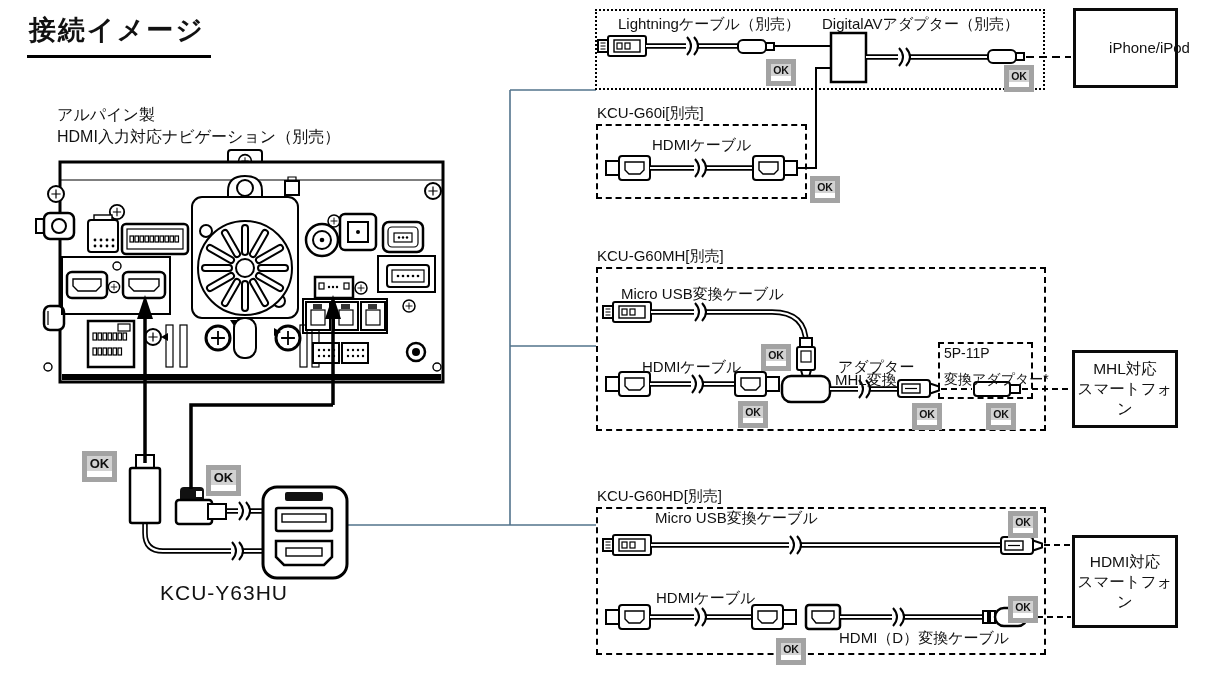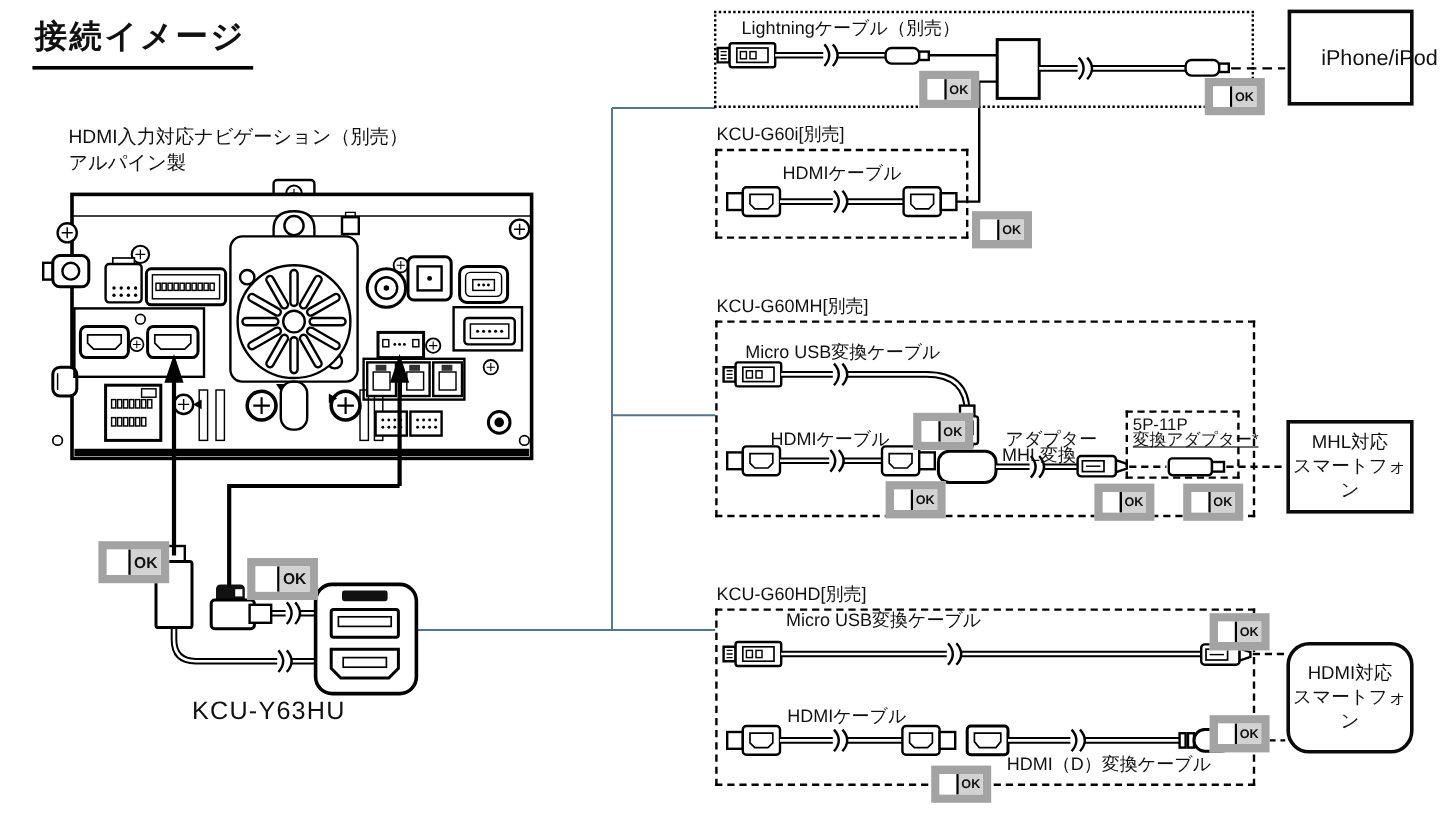--- a/index.html
+++ b/index.html
@@ -23,21 +23,21 @@
   .lbl{position:absolute;font-size:15px;white-space:nowrap;line-height:17px;}
   .title{position:absolute;left:27px;top:12px;font-size:27px;font-weight:bold;
          letter-spacing:2px;padding:0 6px 7px 2px;border-bottom:3.5px solid #000;}
   .navlbl{position:absolute;left:57px;top:104px;font-size:16px;line-height:22px;}
   .model{position:absolute;left:160px;top:581px;font-size:21px;letter-spacing:1px;}
   .box-dotted{position:absolute;border:2.5px dotted #000;box-sizing:border-box;}
   .box-dashed{position:absolute;border:2.3px dashed #000;box-sizing:border-box;}
   .device{position:absolute;border:3px solid #0a0a0a;box-sizing:border-box;background:#fff;
           display:flex;flex-direction:column;align-items:center;justify-content:center;
           font-size:15.5px;line-height:20px;text-align:center;}
-  .ok{position:absolute;display:flex;height:17px;border:7px solid #a3a3a3;background:#fff;}
+  .ok{position:absolute;display:flex;height:17px;border:5px solid #a3a3a3;background:#fff;flex-direction:column;}
   .ok .s1{width:14px;background:#fff;border-right:2px solid #000;}
   .ok .s2{width:20px;background:#d2d2d2;display:flex;align-items:center;justify-content:center;
           font-size:10.5px;font-weight:bold;letter-spacing:0;}
   .ok-lg{height:21px;}
   .ok-lg .s1{width:18px;}
   .ok-lg .s2{width:25px;font-size:13px;}
   .sm{font-size:14px;text-align:center;}
 </style>
 </head>
 <body>
@@ -363,53 +363,54 @@
       <path d="M1037,617 H1071" class="dash2"></path>
     </g>
   </svg>
 
   <div class="box-dotted" style="left:595px;top:9px;width:450px;height:81px;"></div>
   <div class="box-dashed" style="left:596px;top:124px;width:211px;height:75px;"></div>
   <div class="box-dashed" style="left:596px;top:267px;width:450px;height:164px;"></div>
   <div class="box-dashed" style="left:938px;top:342px;width:95px;height:57px;"></div>
   <div class="box-dashed" style="left:596px;top:507px;width:450px;height:148px;"></div>
 
-  <div class="device" style="left:1073px;top:8px;width:105px;height:80px;font-size:18px;padding-left:48px;">
+  <div class="device" style="left:1073px;top:8px;width:105px;height:80px;font-size:15px;padding-left:48px;">
     <span>iPhone/iPod</span>
   </div>
   <div class="device" style="left:1072px;top:350px;width:106px;height:78px;">
     <span>MHL対応</span>
     <span>スマートフォン</span>
   </div>
-  <div class="device" style="left:1072px;top:535px;width:106px;height:93px;border-radius:19px;">
+  <div class="device" style="left:1072px;top:535px;width:106px;height:93px;">
     <span>HDMI対応</span>
     <span>スマートフォン</span>
   </div>
 
   <div class="title">接続イメージ</div>
 
   <div class="navlbl">
+    <div>アルパイン製</div>
     <div>HDMI入力対応ナビゲーション（別売）</div>
-    <div>アルパイン製</div>
   </div>
 
   <div class="model">KCU-Y63HU</div>
 
   <div class="lbl" style="left:618px;top:15px;">Lightningケーブル（別売）</div>
+  <div class="lbl" style="left:822px;top:15px;">DigitalAVアダプター（別売）</div>
 
   <div class="lbl" style="left:597px;top:104px;">KCU-G60i[別売]</div>
   <div class="lbl" style="left:652px;top:136px;">HDMIケーブル</div>
 
   <div class="lbl" style="left:597px;top:247px;">KCU-G60MH[別売]</div>
   <div class="lbl" style="left:621px;top:285px;">Micro USB変換ケーブル</div>
   <div class="lbl" style="left:642px;top:358px;">HDMIケーブル</div>
   <div class="lbl" style="left:835px;top:341px;margin-top:30px;">MHL変換</div>
   <div class="lbl" style="left:838px;top:358px;">アダプター</div>
   <div class="lbl sm" style="left:944px;top:345px;">5P-11P</div>
-  <div class="lbl sm" style="left:944px;top:358px;text-decoration:underline;">変換アダプター*</div>
+  <div class="lbl sm" style="left:944px;top:371px;">変換アダプター*</div>
 
   <div class="lbl" style="left:597px;top:487px;">KCU-G60HD[別売]</div>
   <div class="lbl" style="left:655px;top:509px;">Micro USB変換ケーブル</div>
   <div class="lbl" style="left:656px;top:589px;">HDMIケーブル</div>
   <div class="lbl" style="left:839px;top:589px;margin-top:40px;">HDMI（D）変換ケーブル</div>
 
   <div class="ok" style="left:766px;top:59px;">
     <div class="s1"></div>
     <div class="s2">OK</div>
   </div>

